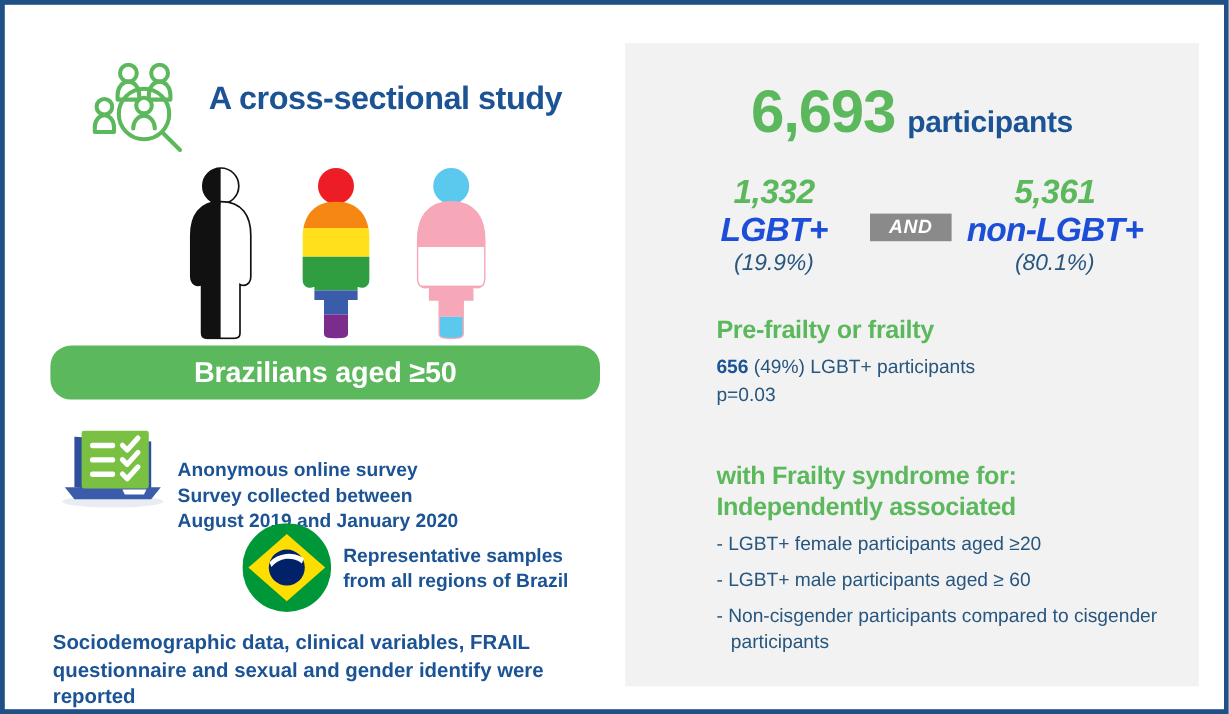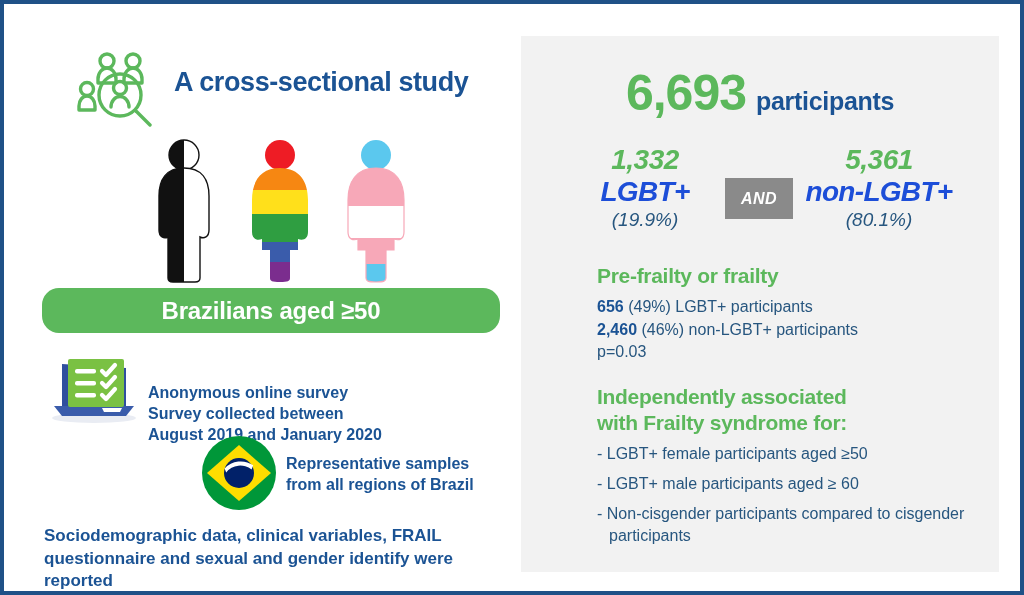--- a/index.html
+++ b/index.html
@@ -86,21 +86,21 @@
     position:absolute;left:0;top:108px;width:478px;height:95px;font-style:italic;
   }
   .split-group{position:absolute;top:0;text-align:center;}
   .split-left{left:34px;width:180px;}
   .split-right{left:258px;width:200px;}
   .split-count{font-size:28px;font-weight:bold;color:#5cb85c;letter-spacing:-0.5px;line-height:1.15;}
   .split-name{font-size:28px;font-weight:bold;color:#1d4ed8;letter-spacing:-0.7px;line-height:1.15;}
   .split-pct{font-size:19px;color:#27567f;line-height:1.3;}
   #and-badge{
     position:absolute;left:204px;top:34px;
-    width:68px;height:41px;background:#8a8a8a;
+    width:68px;height:23px;background:#8a8a8a;
     display:flex;align-items:center;justify-content:center;
   }
   #and-badge-text{color:#ffffff;font-size:16px;font-weight:bold;letter-spacing:0.5px;}
 
   #frailty-block{position:absolute;left:76px;top:228px;width:390px;}
   #frailty-heading{
     font-size:21px;font-weight:bold;color:#5cb85c;letter-spacing:-0.3px;margin-bottom:8px;
   }
   .frailty-line{font-size:16px;color:#27567f;line-height:1.42;}
   .frailty-line b{color:#1b5394;}
@@ -282,30 +282,27 @@
         <div class="split-name">non-LGBT+</div>
         <div class="split-pct">(80.1%)</div>
       </div>
     </div>
 
     <div id="frailty-block">
       <div id="frailty-heading">Pre-frailty or frailty</div>
       <div class="frailty-line">
         <b>656</b><span> (49%) LGBT+ participants</span>
       </div>
-      <div class="frailty-line">
-        <b>2,460</b><span> (46%) non-LGBT+ participants</span>
-      </div>
       <div class="frailty-line">p=0.03</div>
     </div>
 
     <div id="assoc-block">
       <div id="assoc-heading">
+        <div>with Frailty syndrome for:</div>
         <div>Independently associated</div>
-        <div>with Frailty syndrome for:</div>
-      </div>
-      <div class="assoc-item">- LGBT+ female participants aged ≥50</div>
+      </div>
+      <div class="assoc-item">- LGBT+ female participants aged ≥20</div>
       <div class="assoc-item">- LGBT+ male participants aged ≥ 60</div>
       <div class="assoc-item">- Non-cisgender participants compared to cisgender participants</div>
     </div>
 
   </div>
 </div>
 
 </body></html>

